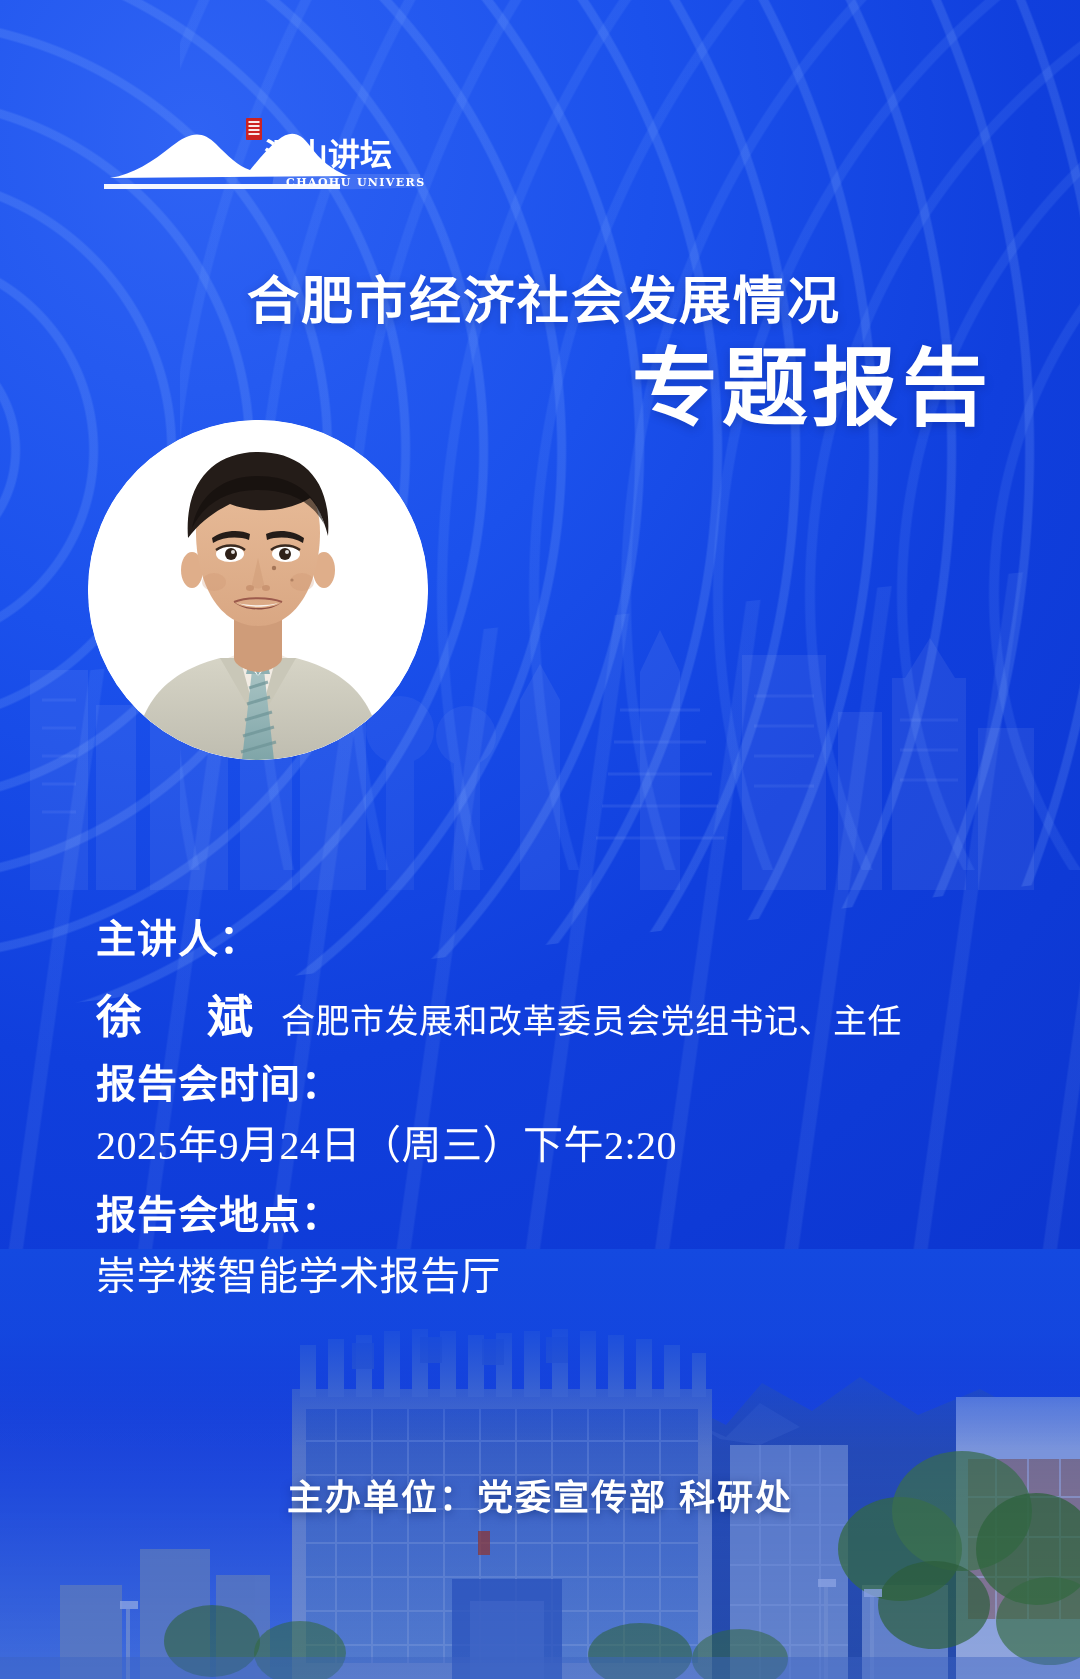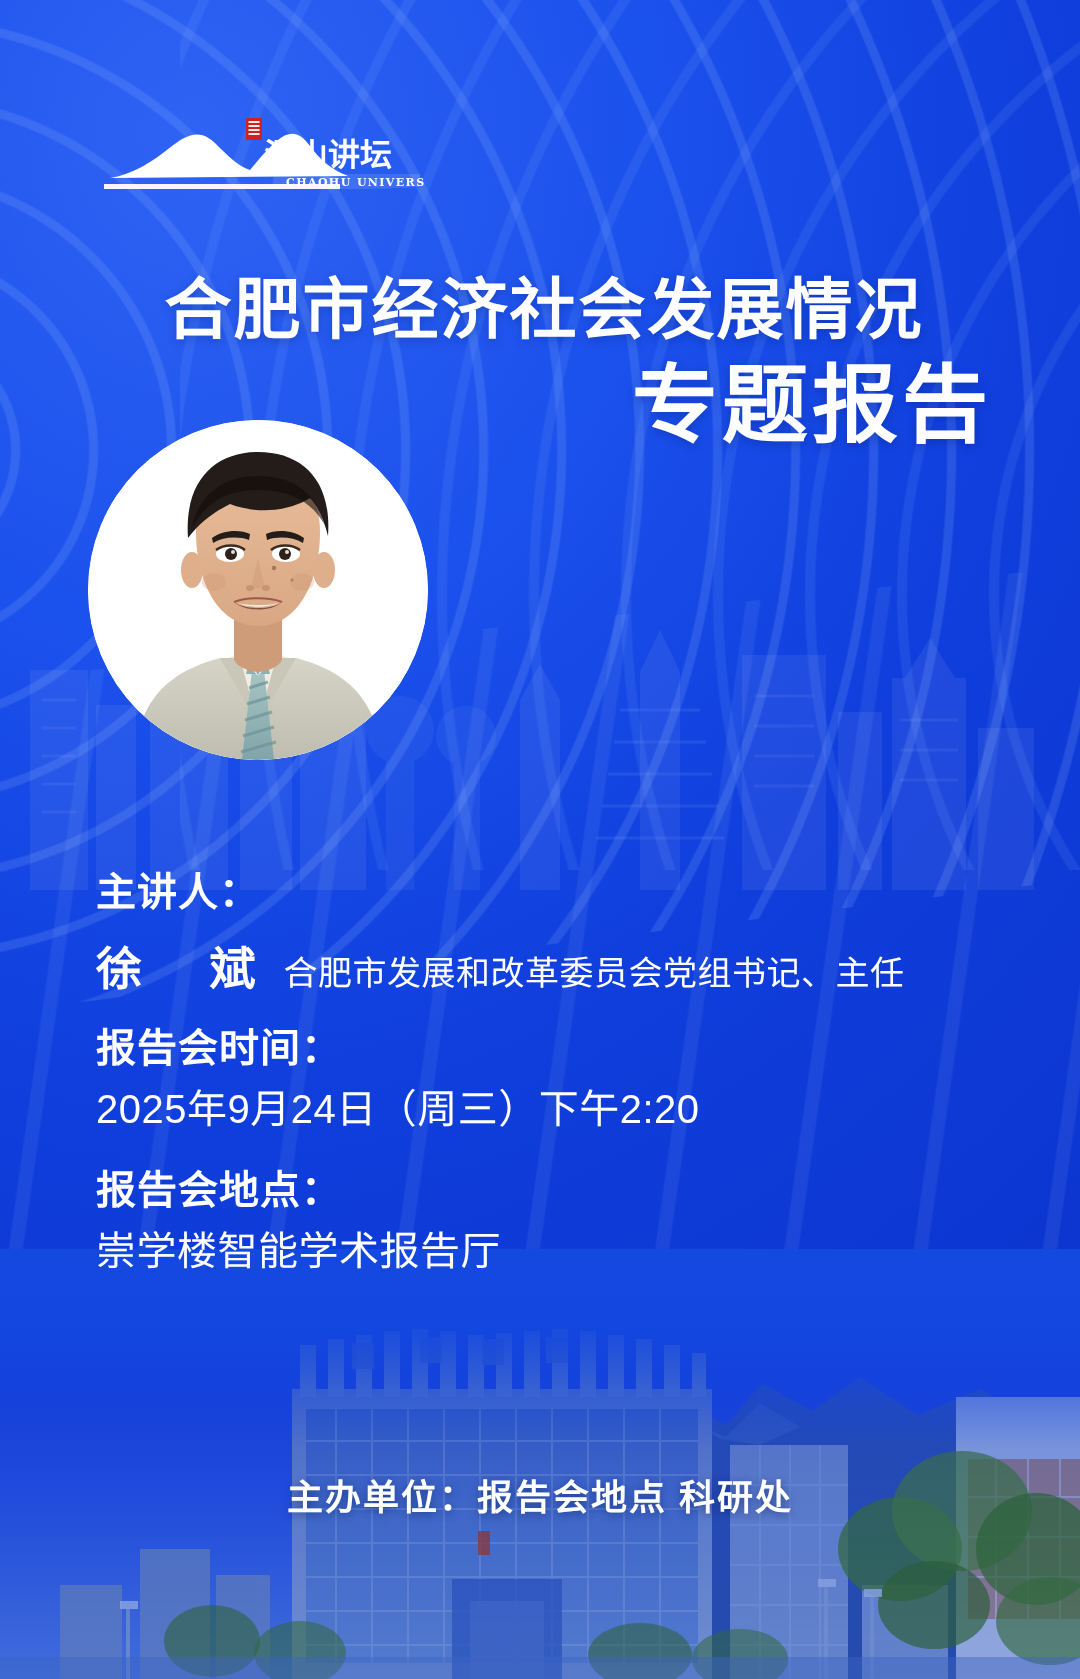--- a/index.html
+++ b/index.html
@@ -85,21 +85,21 @@
   }
 
   
   .logo { position:absolute; left:104px; top:112px; width:320px; height:82px; }
   .logo svg { display:block; width:100%; height:100%; }
 
   
   .title-wrap { position:absolute; left:0; top:272px; width:1080px; }
   .title-line1 {
     color:#ffffff;
-    font-size:67px;
+    font-size:52px;
     font-weight:700;
     letter-spacing:2px;
     line-height:1.12;
     text-align:center;
     padding-left:8px;
     text-shadow:0 3px 10px rgba(0,20,80,.25);
   }
   .title-line2 {
     margin-top:11px;
     color:#ffffff;
@@ -116,21 +116,21 @@
   .portrait {
     position:absolute; left:88px; top:420px;
     width:340px; height:340px;
     border-radius:50%;
     overflow:hidden;
     background:#ffffff;
   }
   .portrait svg { display:block; width:100%; height:100%; }
 
   
-  .info { position:absolute; left:96px; top:862px; width:900px; color:#ffffff; }
+  .info { position:absolute; left:96px; top:910px; width:900px; color:#ffffff;font-family:Liberation Serif, serif; }
   .info .lbl {
     font-size:40px;
     font-weight:700;
     letter-spacing:1px;
     line-height:1.5;
   }
   .info .val {
     font-size:40px;
     font-weight:400;
     letter-spacing:.5px;
@@ -145,21 +145,21 @@
     font-weight:700;
     letter-spacing:14px;
     white-space:pre;
   }
   .speaker-title {
     font-size:34px;
     font-weight:400;
     letter-spacing:.5px;
     margin-left:10px;
   }
-  .row-gap-lbl { margin-top:20px; }
+  .row-gap-lbl { margin-top:9px; }
 
   
   .footer {
     position:absolute; left:0; top:1468px; width:1080px;
     text-align:center;
     color:#ffffff;
     font-size:36px;
     font-weight:700;
     letter-spacing:2px;
     text-shadow:0 2px 8px rgba(0,25,90,.5);
@@ -488,15 +488,15 @@
     <div class="speaker-row">
       <span class="speaker-name">徐  斌</span>
       <span class="speaker-title">合肥市发展和改革委员会党组书记、主任</span>
     </div>
     <div class="lbl row-gap-lbl">报告会时间：</div>
     <div class="val">2025年9月24日（周三）下午2:20</div>
     <div class="lbl row-gap-lbl">报告会地点：</div>
     <div class="val">崇学楼智能学术报告厅</div>
   </div>
 
-  <div class="footer">主办单位：报告会地点  科研处</div>
+  <div class="footer">主办单位：党委宣传部  科研处</div>
 
 </div>
 
 </body></html>

